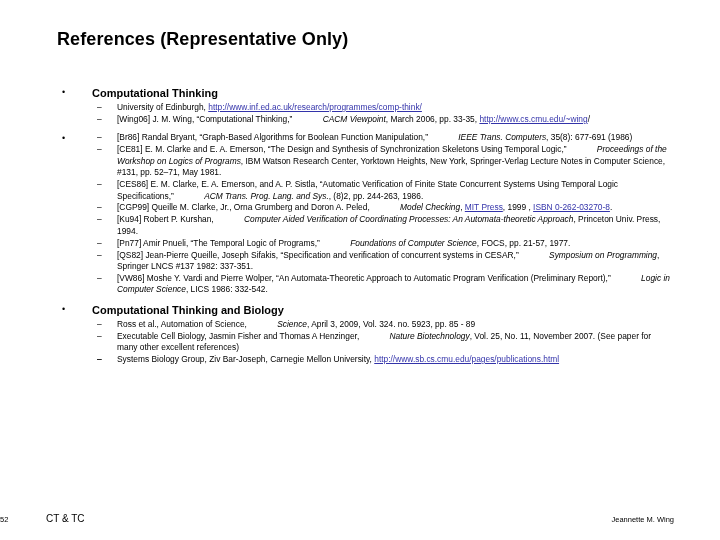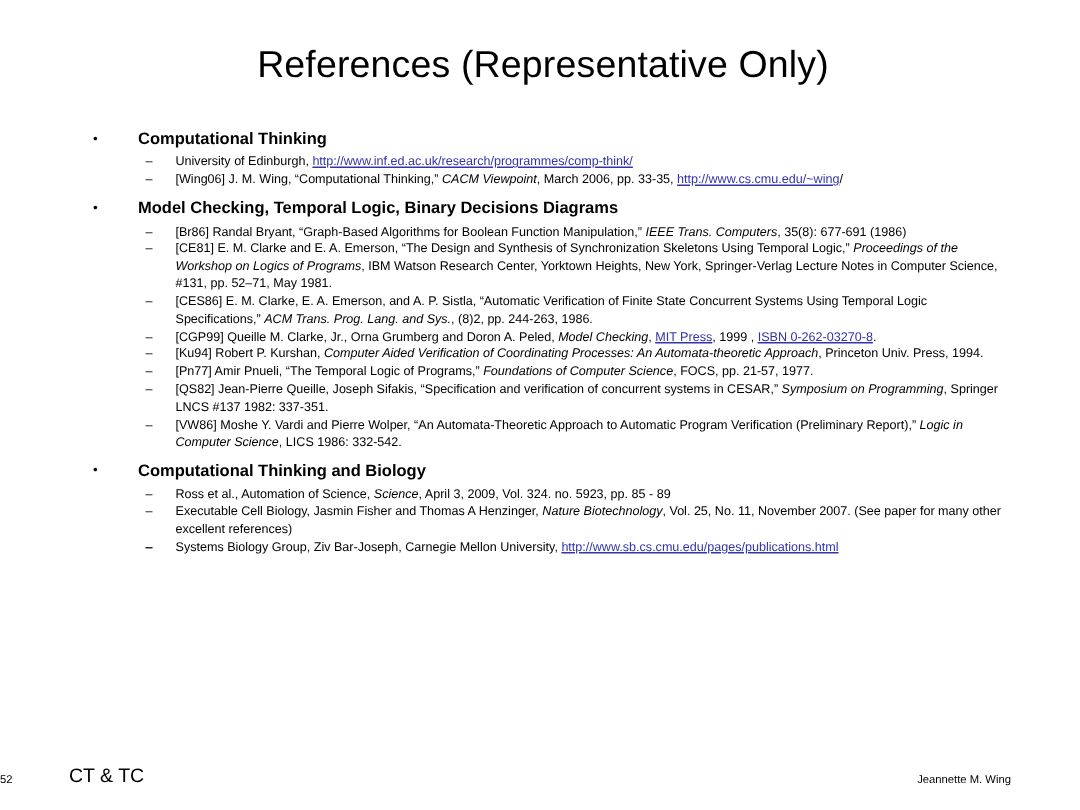--- a/index.html
+++ b/index.html
@@ -19,27 +19,26 @@
     position: relative;
     width: 720px;
     height: 540px;
     box-sizing: border-box;
   }
   .slide-title {
     position: absolute;
     left: 57px;
     top: 30px;
     width: 610px;
-    font-size: 25px;
-    font-weight: 400;
+    font-size: 18px;
+    font-weight: 700;
     letter-spacing: 0.1px;
     color: #000000;
     line-height: 1.1;
     white-space: nowrap;
-    text-align: center;
   }
   .body-area {
     position: absolute;
     left: 57px;
     top: 86px;
     width: 615px;
   }
 
   
   .lvl1 {
@@ -77,32 +76,33 @@
     left: 40px;
     top: 0;
     font-size: 8.4px;
     line-height: 1.36;
   }
   .lvl2-group {
     margin-top: 2px;
   }
   .lvl2 i, .lvl2 em {
     font-style: italic;
+    margin-left: 28px;
   }
   a.link {
     color: #3333aa;
     text-decoration: underline;
   }
 
   
   .footer-left {
     position: absolute;
     left: 46px;
     bottom: 16px;
-    font-size: 13px;
+    font-size: 10px;
     color: #000000;
   }
   .footer-center {
     position: absolute;
     left: 0;
     right: 0;
     bottom: 16px;
     text-align: left;
     font-size: 7.5px;
     color: #000000;
@@ -122,21 +122,21 @@
 <div class="slide">
 
   <div class="slide-title">References (Representative Only)</div>
 
   <div class="body-area">
       <div class="lvl1"><span class="marker">•</span><span>Computational Thinking</span></div>
       <div class="lvl2-group">
         <div class="lvl2"><span class="marker">–</span><span>University of Edinburgh, </span><a class="link" href="#">http://www.inf.ed.ac.uk/research/programmes/comp-think/</a></div>
         <div class="lvl2"><span class="marker">–</span><span>[Wing06] J. M. Wing, “Computational Thinking,” </span><i>CACM Viewpoint</i><span>, March 2006, pp. 33-35, </span><a class="link" href="#">http://www.cs.cmu.edu/~wing</a><span>/</span></div>
       </div>
-      <div class="lvl1 lvl1-spaced"><span class="marker">•</span><span>Model Checking, Temporal Logic, Binary Decisions Diagrams</span></div>
+      <div class="lvl1 lvl1-spaced"><span class="marker">•</span></div>
       <div class="lvl2-group">
         <div class="lvl2"><span class="marker">–</span><span>[Br86] Randal Bryant, “Graph-Based Algorithms for Boolean Function Manipulation,” </span><i>IEEE Trans. Computers</i><span>, 35(8): 677-691 (1986)</span></div>
         <div class="lvl2"><span class="marker">–</span><span>[CE81] E. M. Clarke and E. A. Emerson, “The Design and Synthesis of Synchronization Skeletons Using Temporal Logic,” </span><i>Proceedings of the Workshop on Logics of Programs</i><span>, IBM Watson Research Center, Yorktown Heights, New York, Springer-Verlag Lecture Notes in Computer Science, #131, pp. 52–71, May 1981.</span></div>
         <div class="lvl2"><span class="marker">–</span><span>[CES86] E. M. Clarke, E. A. Emerson, and A. P. Sistla, “Automatic Verification of Finite State Concurrent Systems Using Temporal Logic Specifications,” </span><i>ACM Trans. Prog. Lang. and Sys.</i><span>, (8)2, pp. 244-263, 1986.</span></div>
         <div class="lvl2"><span class="marker">–</span><span>[CGP99] Queille M. Clarke, Jr., Orna Grumberg and Doron A. Peled, </span><i>Model Checking</i><span>, </span><a class="link" href="#">MIT Press</a><span>, 1999 , </span><a class="link" href="#">ISBN 0-262-03270-8</a><span>.</span></div>
         <div class="lvl2"><span class="marker">–</span><span>[Ku94] Robert P. Kurshan, </span><i>Computer Aided Verification of Coordinating Processes: An Automata-theoretic Approach</i><span>, Princeton Univ. Press, 1994.</span></div>
         <div class="lvl2"><span class="marker">–</span><span>[Pn77] Amir Pnueli, “The Temporal Logic of Programs,”  </span><i>Foundations of Computer Science</i><span>, FOCS, pp. 21-57, 1977.</span></div>
         <div class="lvl2"><span class="marker">–</span><span>[QS82] Jean-Pierre Queille, Joseph Sifakis, “Specification and verification of concurrent systems in CESAR,” </span><i>Symposium on Programming</i><span>, Springer LNCS #137 1982: 337-351.</span></div>
         <div class="lvl2"><span class="marker">–</span><span>[VW86] Moshe Y. Vardi and Pierre Wolper, “An Automata-Theoretic Approach to Automatic Program Verification (Preliminary Report),” </span><i>Logic in Computer Science</i><span>, LICS 1986: 332-542.</span></div>
       </div>

